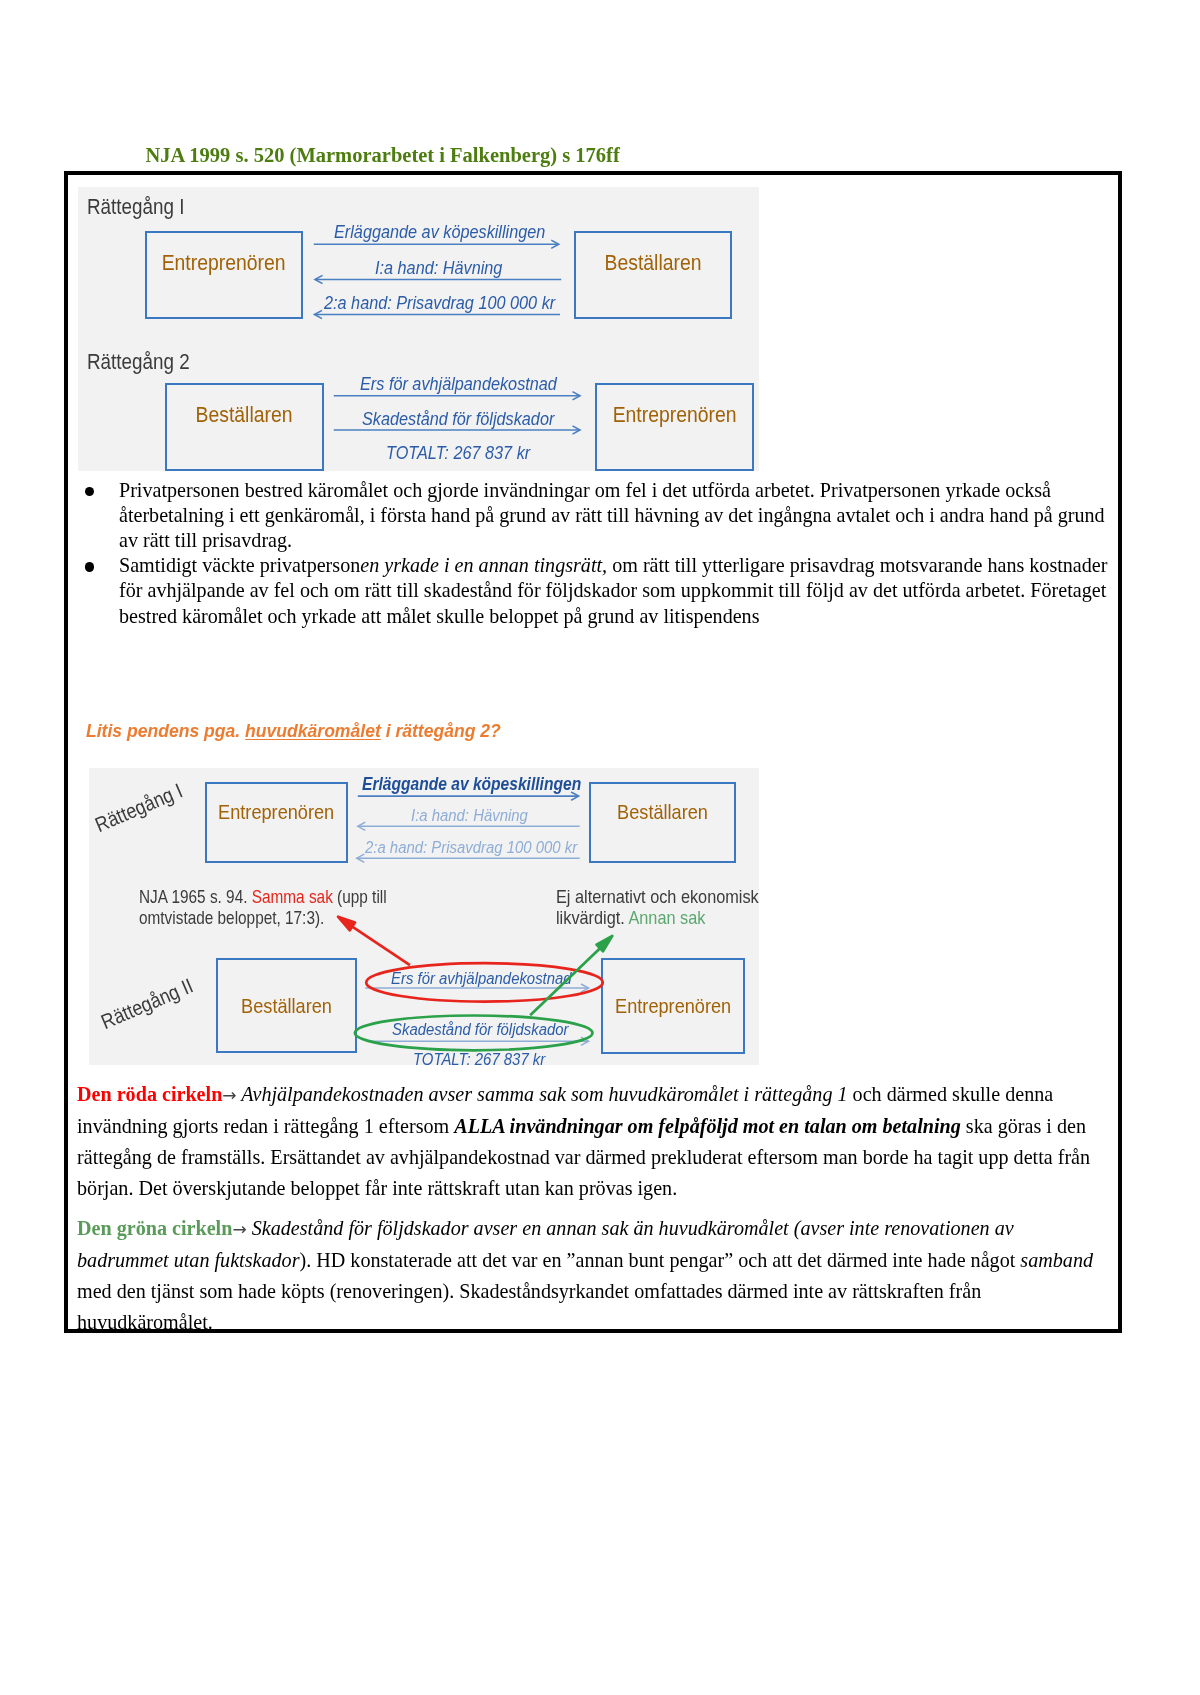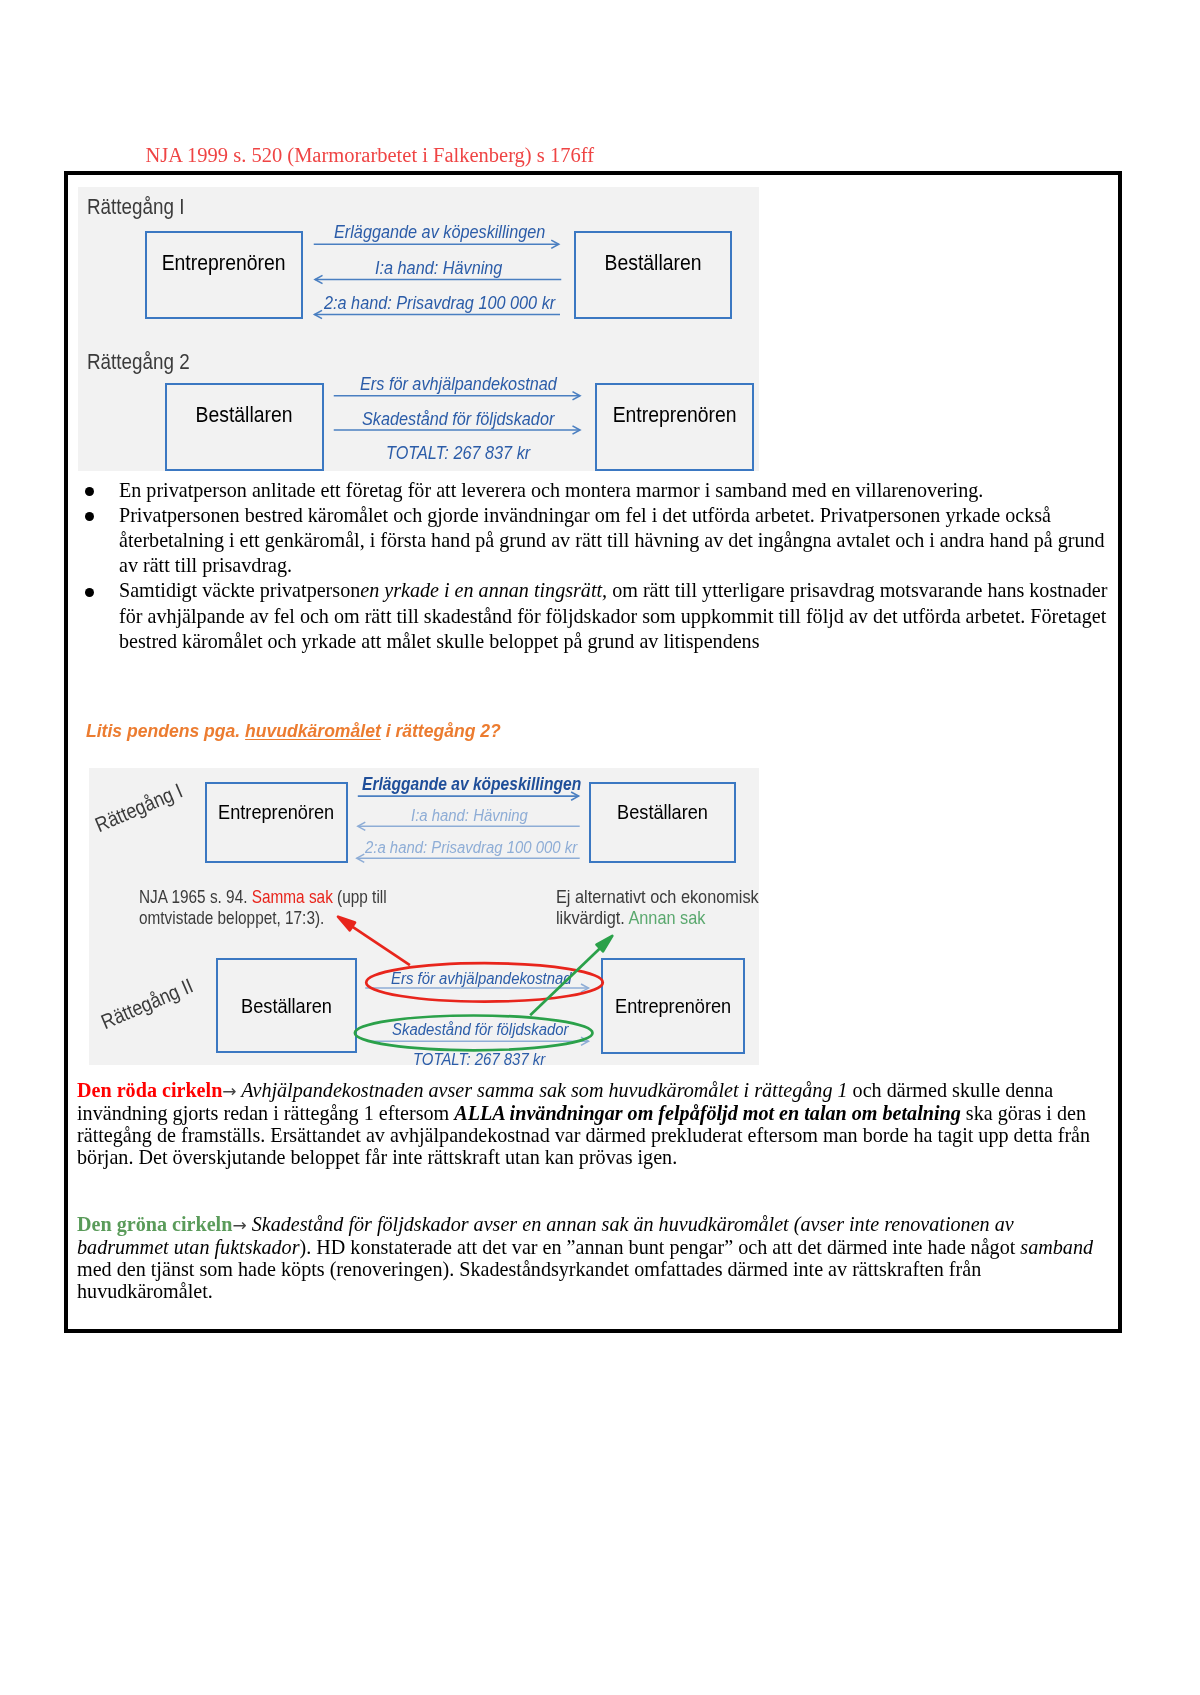--- a/index.html
+++ b/index.html
@@ -1,28 +1,28 @@
 <!DOCTYPE html>
 <html><head>
 <meta charset="utf-8">
 <style>
   html,body{margin:0;padding:0;}
   body{width:1200px;height:1695px;background:#ffffff;font-family:"Liberation Serif",serif;
        -webkit-font-smoothing:antialiased;}
   .page{position:relative;width:1200px;height:1695px;overflow:hidden;}
-  .title{position:absolute;left:145.5px;top:144.2px;font-weight:normal;font-size:20.5px;color:#ef4444;white-space:nowrap;}
+  .title{position:absolute;left:145.5px;top:144.2px;font-weight:bold;font-size:20.5px;color:#4d7c0f;white-space:nowrap;}
   .frame{position:absolute;left:64px;top:171px;width:1058px;height:1162px;border:4.6px solid #000;box-sizing:border-box;}
 
   
   .diag1{position:absolute;left:78px;top:187px;width:681px;height:284px;background:#f2f2f2;}
   .rlabel{position:absolute;font-family:"Liberation Sans",sans-serif;color:#3b3b3b;white-space:nowrap;
           transform:scaleX(0.876);transform-origin:left top;}
   .nbox{position:absolute;border:2px solid #3b78c2;box-sizing:border-box;
         display:flex;align-items:center;justify-content:center;
-        font-family:"Liberation Sans",sans-serif;color:#000000;}
+        font-family:"Liberation Sans",sans-serif;color:#a16207;}
   .diag1 .nbox{padding-bottom:24px;}
   .diag2 .nbox.upper{padding-bottom:20px;}
   .nbox>span{display:inline-block;transform:scaleX(0.865);white-space:nowrap;}
   .albl{position:absolute;font-family:"Liberation Sans",sans-serif;font-style:italic;color:#2b5ca8;white-space:nowrap;
         transform:scaleX(0.855);transform-origin:left top;}
 
   
   .arrsvg{position:absolute;overflow:visible;}
 
   
@@ -42,21 +42,21 @@
   .diag2 .rot{transform:rotate(-23.1deg) scaleX(0.86);transform-origin:left bottom;}
   .albl.bold1{font-weight:bold;color:#1f4e99;}
   .diag2 .albl{transform:scaleX(0.857);}
   .albl.faded{color:#8eadd6;}
   .note{position:absolute;font-family:"Liberation Sans",sans-serif;font-size:18.1px;line-height:20.9px;
         color:#3b3b3b;white-space:nowrap;transform:scaleX(0.849);transform-origin:left top;}
   .note .red{color:#e8251c;}
   .note .green{color:#5aa86e;}
 
   
-  .para{position:absolute;font-size:20.14px;line-height:22px;color:#000;text-align:left;}
+  .para{position:absolute;font-size:20.14px;line-height:31px;color:#000;text-align:left;}
   .redlead{color:#ff0000;}
   .greenlead{color:#5a9b5a;margin-top:48px;}
   .arrowglyph{color:#444;font-family:"DejaVu Sans",sans-serif;font-size:17px;}
 </style>
 </head>
 <body>
 
 <div class="page">
  <div class="title">NJA 1999 s. 520 (Marmorarbetet i Falkenberg) s 176ff</div>
  <div class="frame"></div>
@@ -102,21 +102,20 @@
      <g stroke="#4a7fc1" stroke-width="1.6" fill="none">
        <line x1="255.75" y1="208.75" x2="502" y2="208.75"></line>
        <polyline points="494.5,204.65 502,208.75 494.5,212.85"></polyline>
        <line x1="255.75" y1="243" x2="502" y2="243"></line>
        <polyline points="494.5,238.9 502,243 494.5,247.1"></polyline>
      </g>
    </svg>
  </div>
 
  <div class="bullets">
-   <div class="bul"><span>En privatperson anlitade ett företag för att leverera och montera marmor i samband med en villarenovering.</span></div>
    <div class="bul"><span>Privatpersonen bestred käromålet och gjorde invändningar om fel i det utförda arbetet. Privatpersonen yrkade också återbetalning i ett genkäromål, i första hand på grund av rätt till hävning av det ingångna avtalet och i andra hand på grund av rätt till prisavdrag.</span></div>
    <div class="bul"><span>Samtidigt väckte privatperson</span><i>en yrkade i en annan tingsrätt,</i><span> om rätt till ytterligare prisavdrag motsvarande hans kostnader för avhjälpande av fel och om rätt till skadestånd för följdskador som uppkommit till följd av det utförda arbetet. Företaget bestred käromålet och yrkade att målet skulle beloppet på grund av litispendens</span></div>
  </div>
 
  <div class="orange"><span>Litis pendens pga. </span><u class="ul">huvudkäromålet</u><span> i rättegång 2?</span></div>
 
  <div class="diag2">
    <div class="rlabel rot" style="left:12.5px;top:45.1px;font-size:20.8px;">Rättegång I</div>
    <div class="rlabel rot" style="left:18.5px;top:242.1px;font-size:20.8px;">Rättegång II</div>
 

